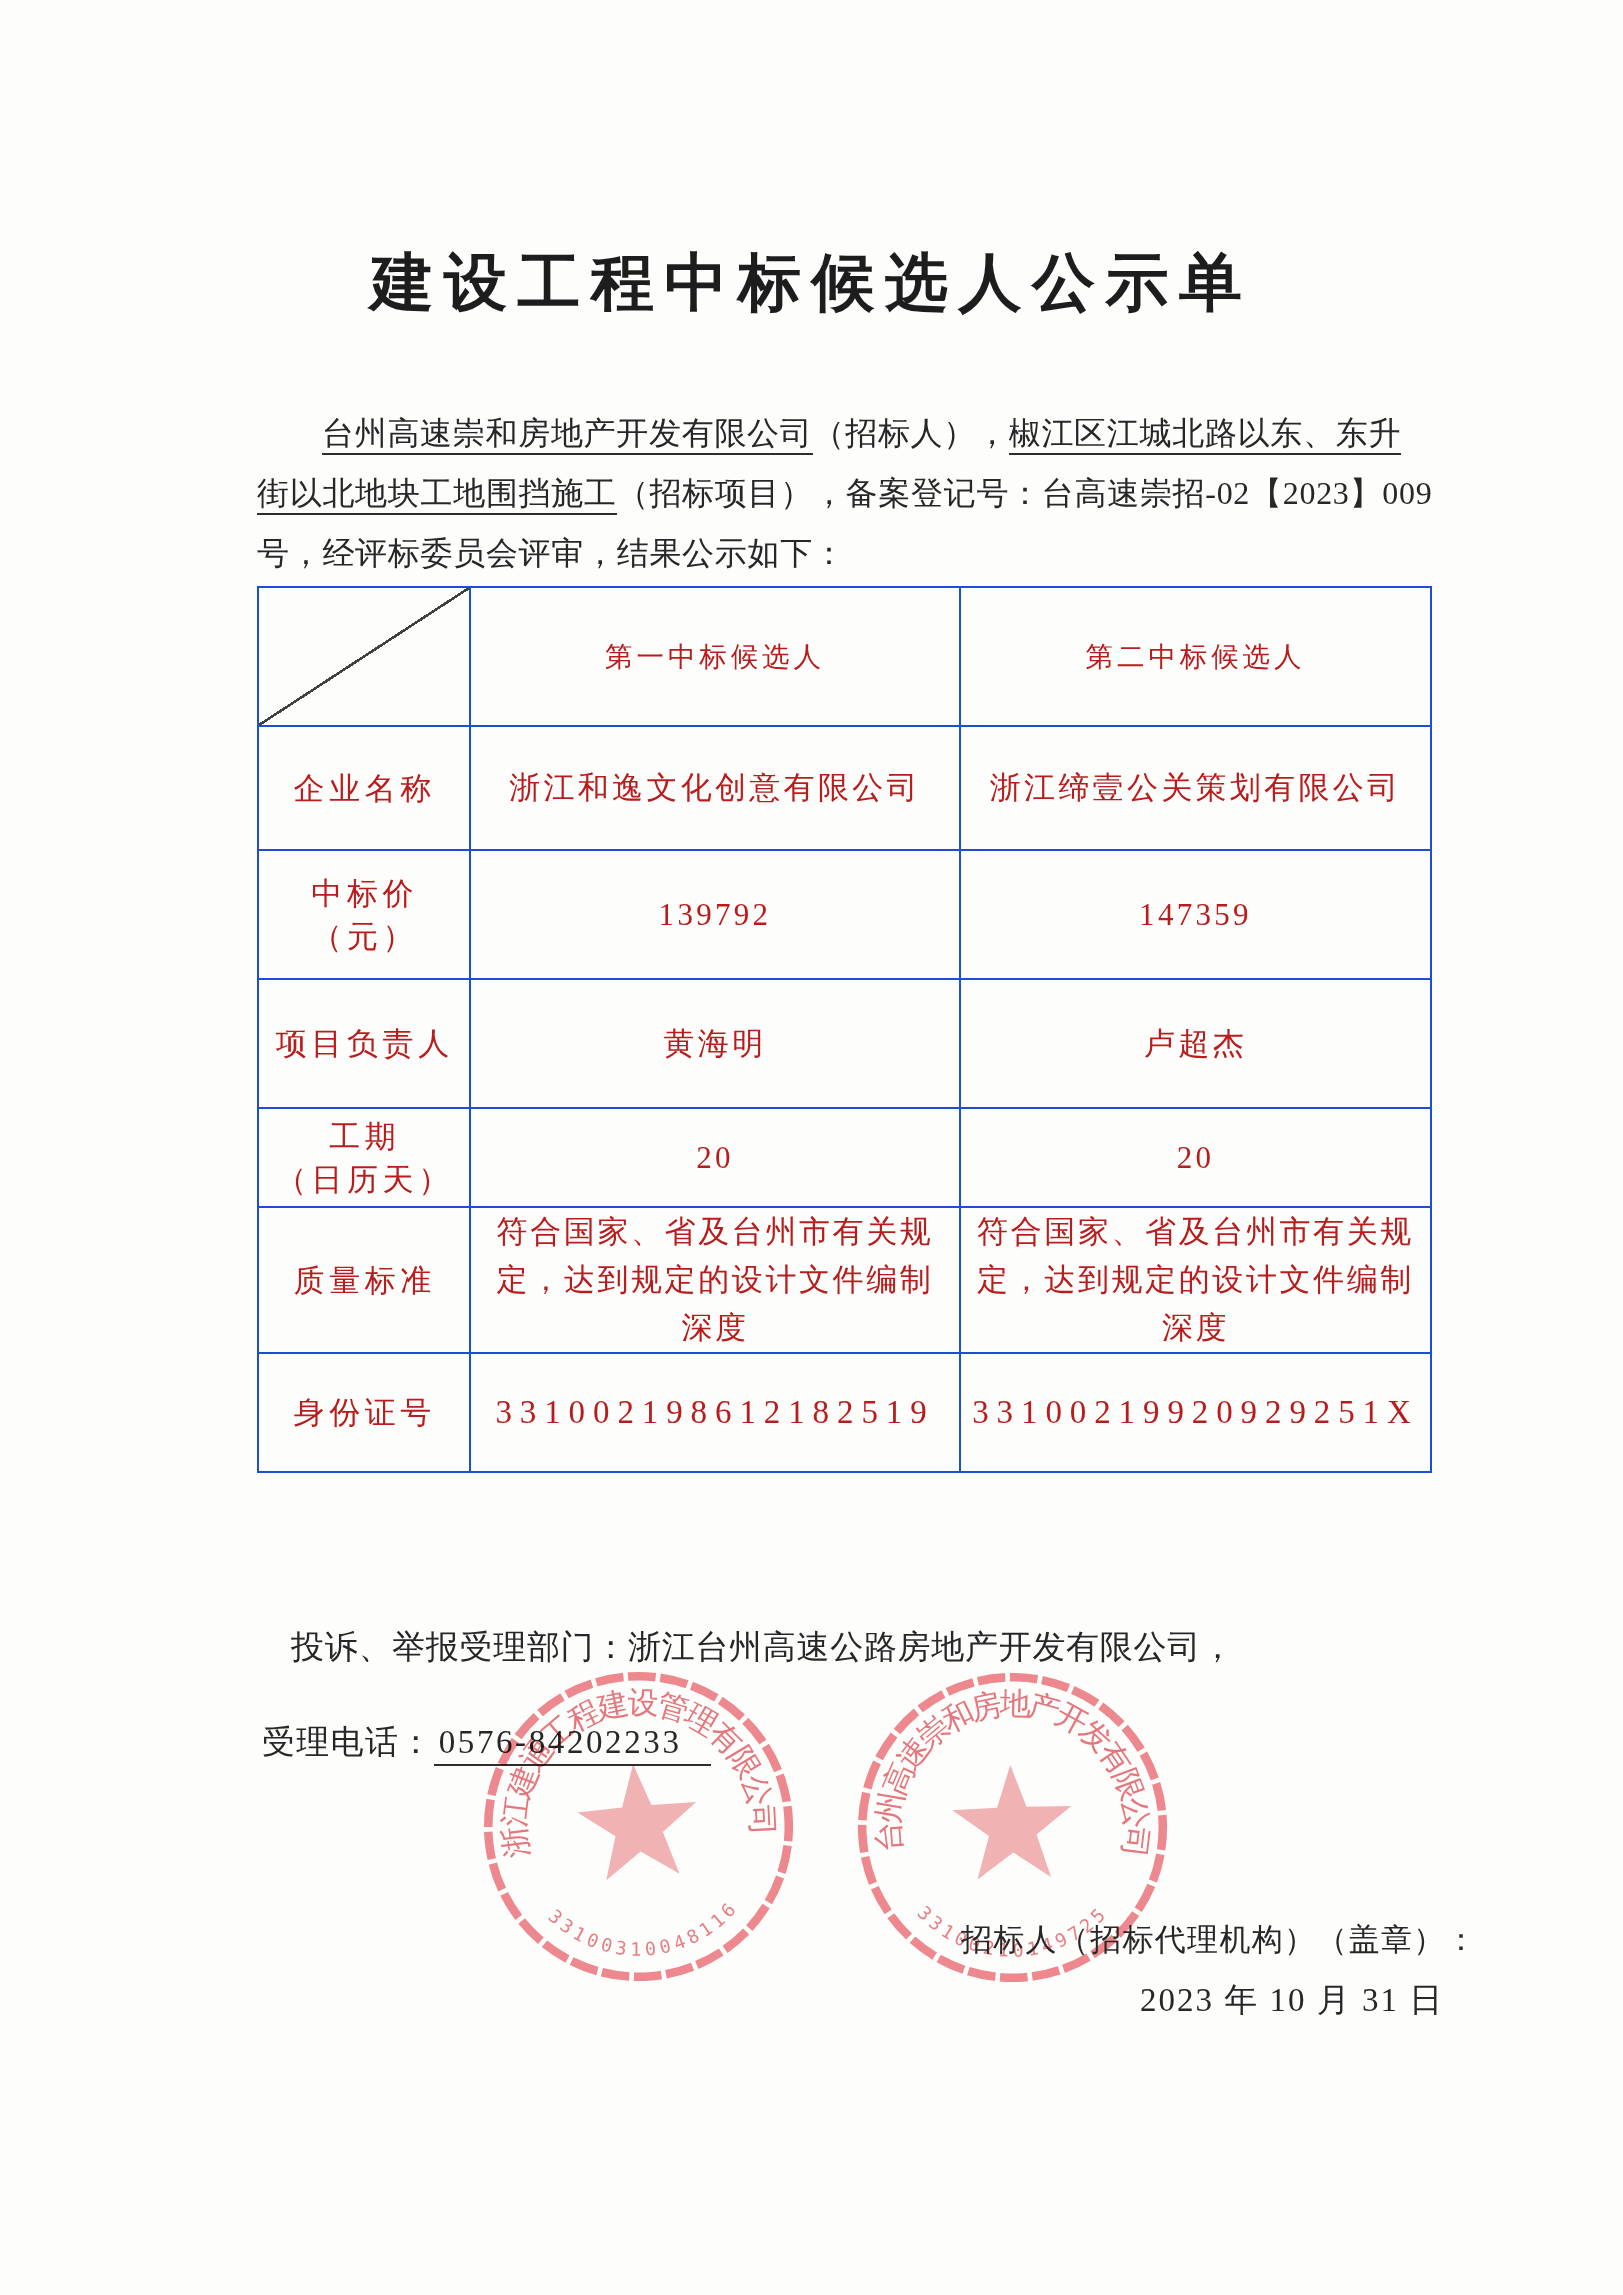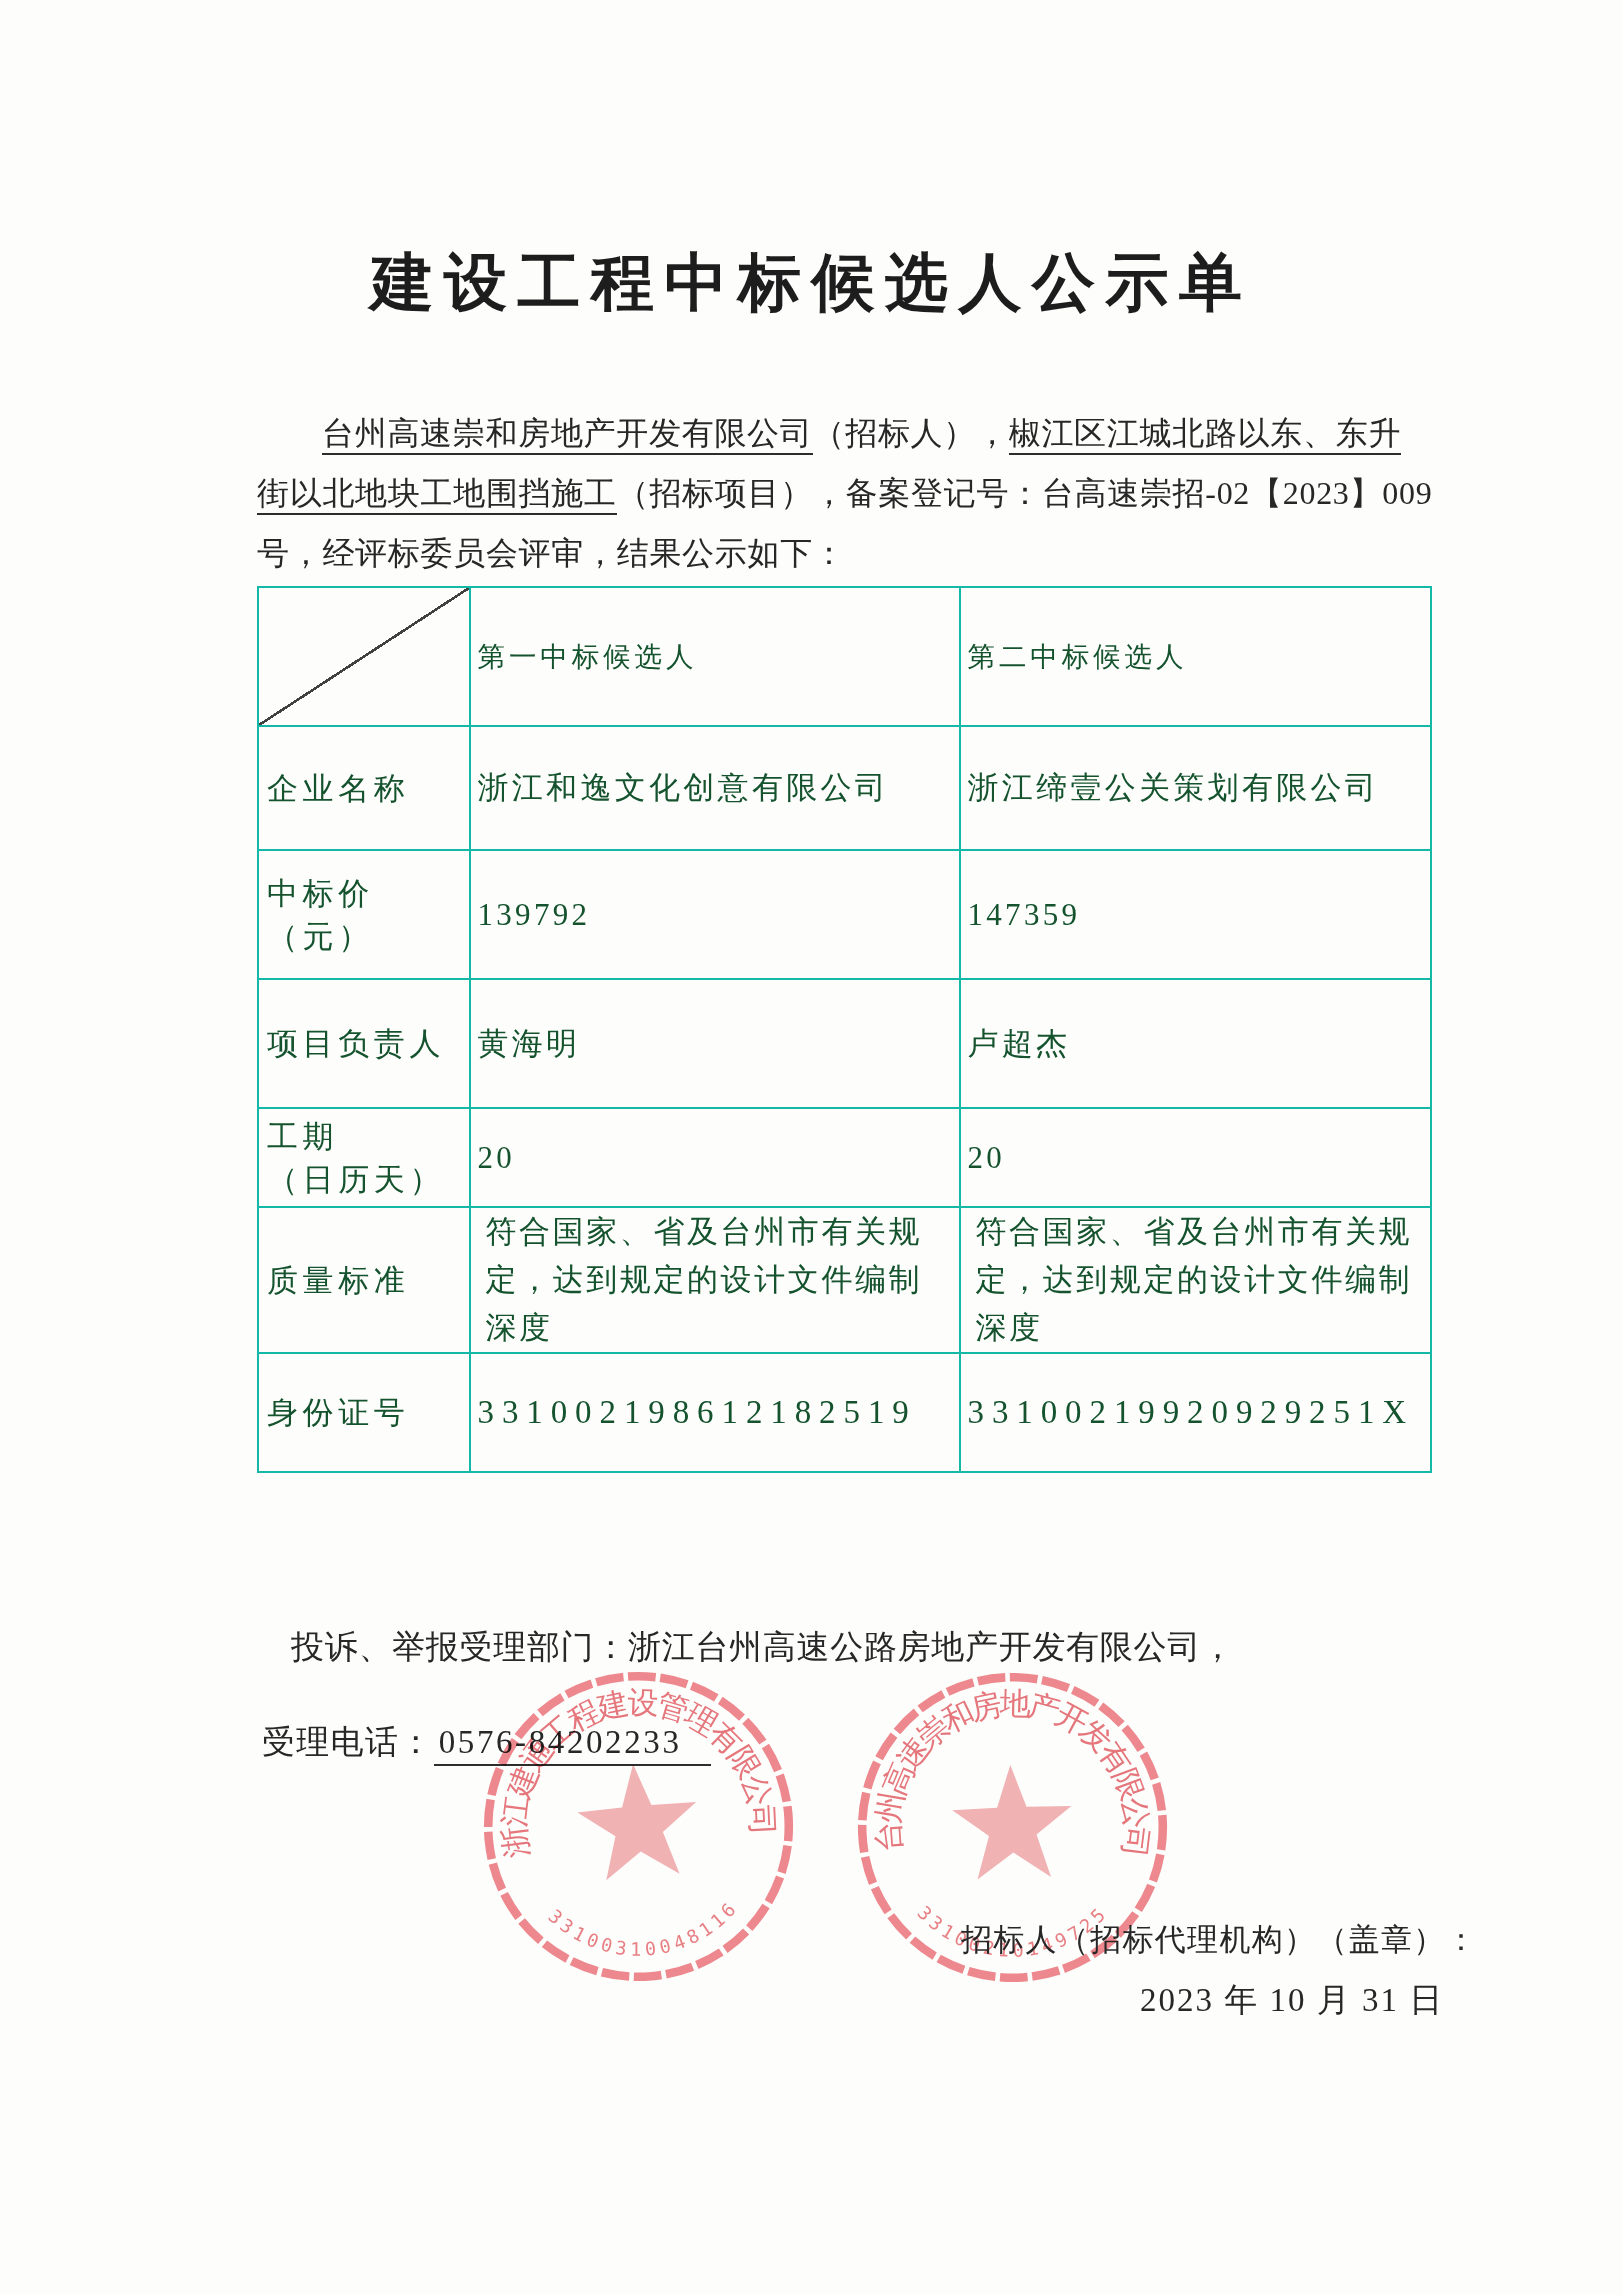--- a/index.html
+++ b/index.html
@@ -13,22 +13,22 @@
     font-weight:bold;font-size:63px;letter-spacing:10.5px;color:#1d1d1d;white-space:nowrap;
   }
   .intro{position:absolute;left:257px;top:403px;width:1183px;font-size:32px;line-height:60px;letter-spacing:0.7px;}
   .intro .ln{display:block;white-space:nowrap;}
   .indent{display:inline-block;width:65px;}
   .u{border-bottom:2.6px solid #2d2d2d;padding-bottom:2px;}
   .bid-table{
     position:absolute;left:257px;top:586px;width:1173px;border-collapse:collapse;table-layout:fixed;
   }
   .bid-table td{
-    border:2px solid #14b8a6;text-align:left;vertical-align:middle;
-    font-size:31px;letter-spacing:3.3px;padding:0 6.5px;color:#14532d;
+    border:2px solid #1d4ed8;text-align:center;vertical-align:middle;
+    font-size:31px;letter-spacing:3.3px;padding:0 6.5px;color:#b91c1c;
   }
   .bid-table{border:2.6px solid #3a3a3a;}
   tr.r-head td{height:137px;font-size:27.5px;letter-spacing:3.9px;}
   tr.r-company td{height:122px;}
   tr.r-price td{height:127px;}
   tr.r-manager td{height:127px;}
   tr.r-duration td{height:97px;}
   tr.r-quality td{height:132px;}
   tr.r-id td{height:117px;}
   tr.r-publicity td{height:143px;}

